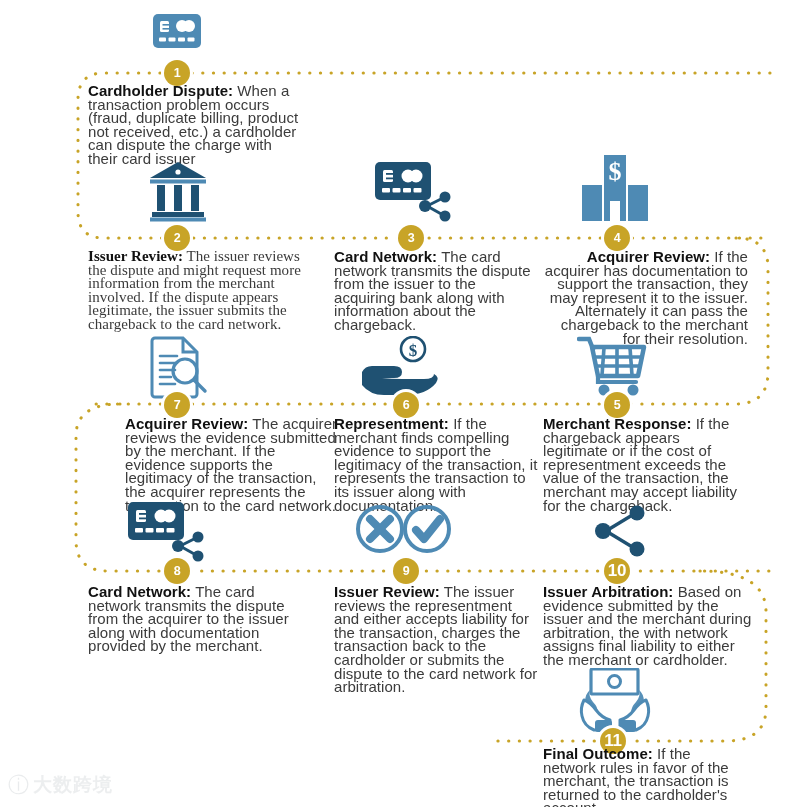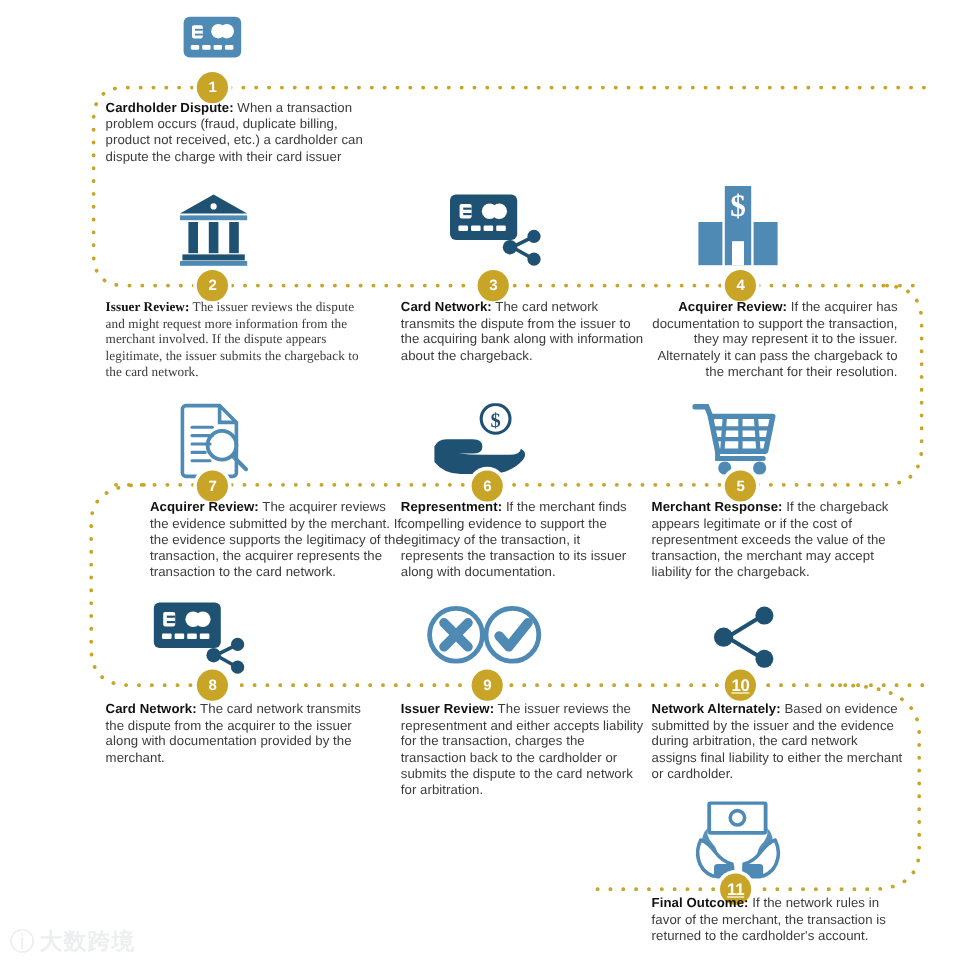--- a/index.html
+++ b/index.html
@@ -10,39 +10,39 @@
     overflow:hidden;
     position:relative;
   }
   #canvas{position:absolute;left:0;top:0;width:806px;height:807px;}
 
   
   #path-layer{position:absolute;left:0;top:0;width:806px;height:807px;pointer-events:none;}
 
   .step{position:absolute;}
   .step-text{
-    font-size:11px;
+    font-size:15px;
     line-height:13.6px;
     color:#3b3b3b;
     letter-spacing:0.05px;
   }
   .step-text b{color:#111111;font-weight:bold;}
 
   .badge{
     position:absolute;
     width:26px;height:26px;border-radius:50%;
     background:#c8a427;
     color:#ffffff;
     font-size:12.5px;
     font-weight:bold;
     display:flex;align-items:center;justify-content:center;
     box-shadow:0 0 0 3px #ffffff;
     letter-spacing:-0.3px;
   }
-  .badge.wide{font-size:14px;text-decoration:underline;}
+  .badge.wide{font-size:17px;}
 
   .icon{position:absolute;}
 
   .watermark{
     position:absolute;left:8px;top:771px;
     display:flex;align-items:center;gap:5px;
     opacity:.30;
   }
   .wm-mark{
     font-size:21px;color:#b9bfc4;font-family:"Liberation Serif", serif;
@@ -297,22 +297,22 @@
       <circle cx="11" cy="26" r="8" fill="#1f5172"></circle>
       <circle cx="45" cy="8" r="7.5" fill="#1f5172"></circle>
       <circle cx="45" cy="44" r="7.5" fill="#1f5172"></circle>
     </svg>
   </div>
   <div class="badge wide" style="left:604px;top:558px;">
     <span>10</span>
   </div>
   <div class="step" style="left:543px;top:585px;width:210px;">
     <div class="step-text">
-      <b>Network Alternately:</b>
-      <span>Based on evidence submitted by the issuer and the evidence during arbitration, the card network assigns final liability to either the merchant or cardholder.</span>
+      <b>Issuer Arbitration:</b>
+      <span>Based on evidence submitted by the issuer and the merchant during arbitration, the with network assigns final liability to either the merchant or cardholder.</span>
     </div>
   </div>
 
   <div class="icon" style="left:578px;top:668px;">
     <svg width="76" height="66" viewBox="0 0 76 66" xmlns="http://www.w3.org/2000/svg">
       <rect x="13" y="1" width="47" height="25" rx="1.5" fill="#ffffff" stroke="#4e8ab4" stroke-width="3.2"></rect>
       <circle cx="36.5" cy="13.5" r="6" fill="#ffffff" stroke="#4e8ab4" stroke-width="3"></circle>
       <path d="M12 22 q-5 4 -5 12 l0 14 q0 5 5 5 l8 0 l0 -8 q0 -6 -5 -11 q-5 -6 -3 -12 z" fill="#4e8ab4" opacity="0.95"></path>
       <path d="M61 22 q5 4 5 12 l0 14 q0 5 -5 5 l-8 0 l0 -8 q0 -6 5 -11 q5 -6 3 -12 z" fill="#4e8ab4" opacity="0.95"></path>
       <path d="M6 32 q-4 8 -2 16 q2 10 12 14 l16 0 l0 -10 q-8 -2 -14 -10 q-6 -8 -12 -10 z" fill="#ffffff" stroke="#4e8ab4" stroke-width="3" stroke-linejoin="round"></path>

